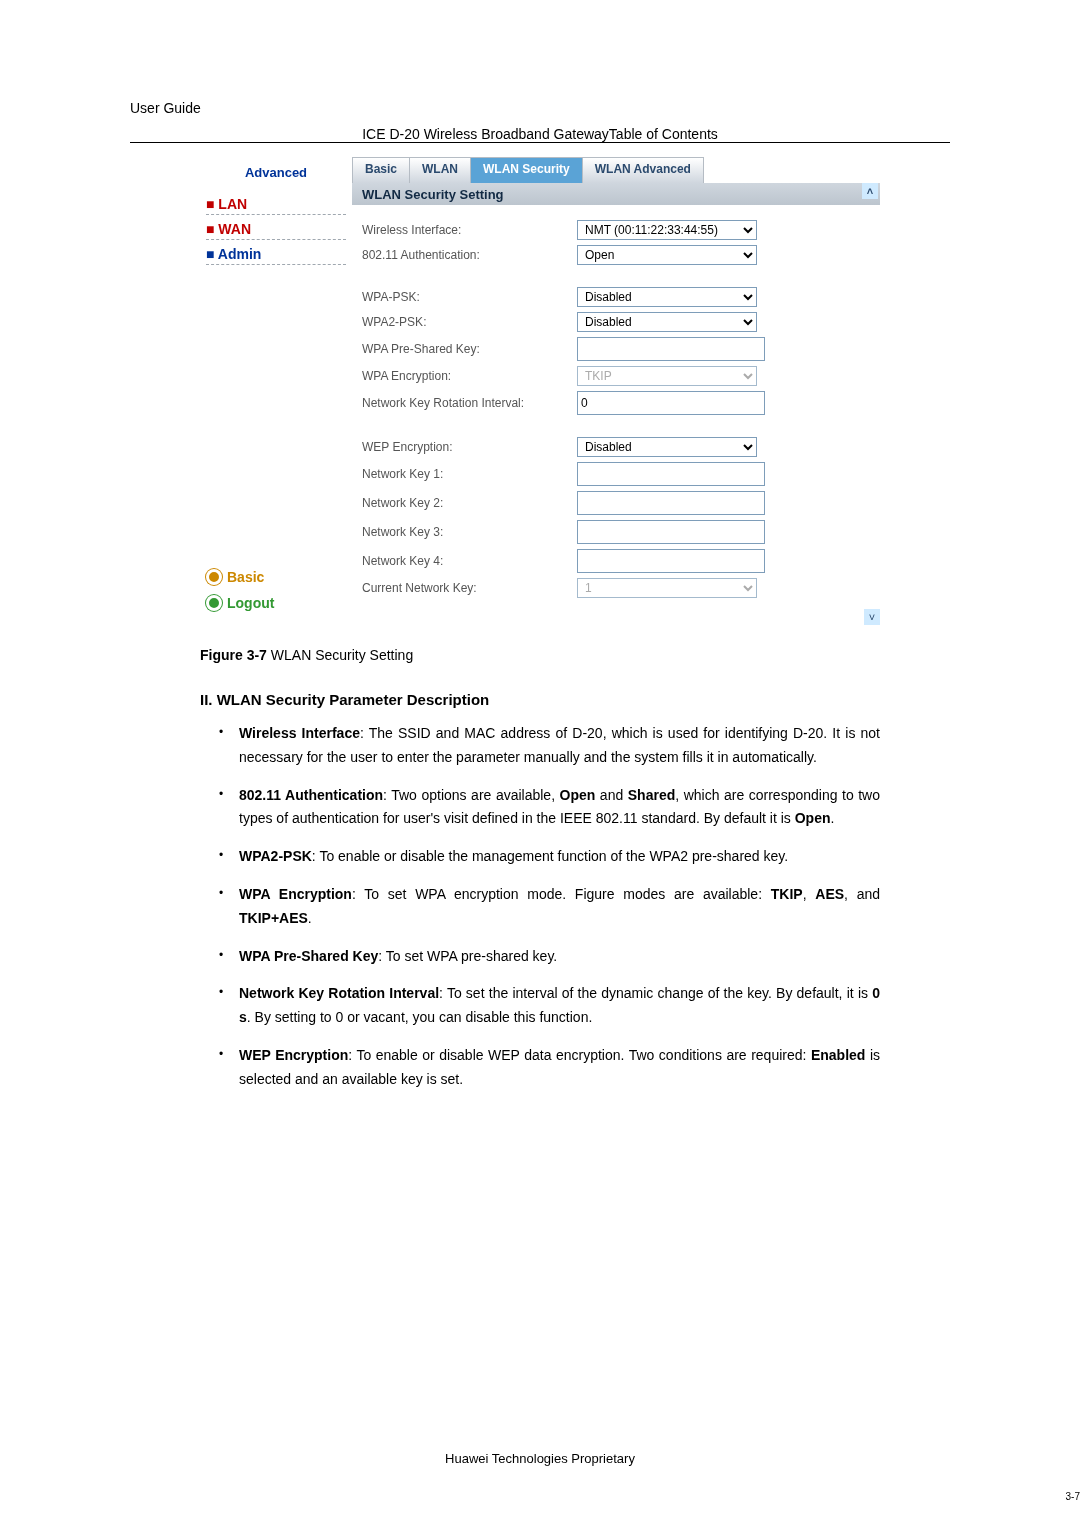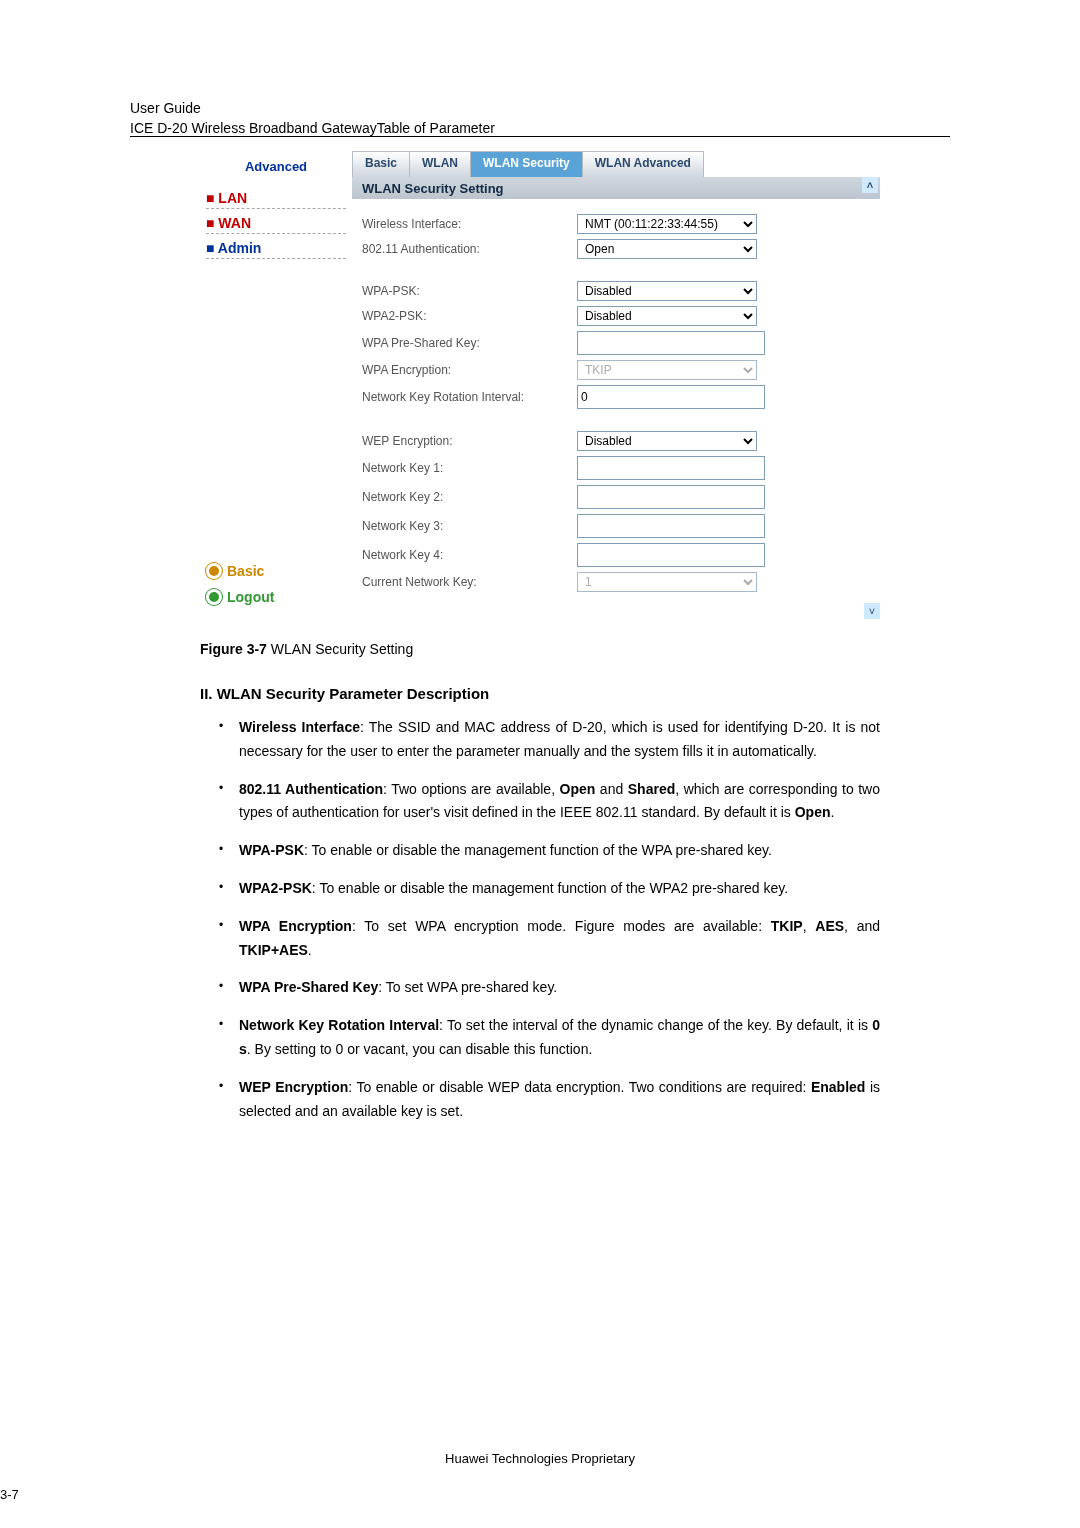--- a/index.html
+++ b/index.html
@@ -11,21 +11,21 @@
 }
 .page {
   width: 1080px;
   min-height: 1528px;
   margin: 0 auto;
   padding: 100px 130px 60px 130px;
   box-sizing: border-box;
   position: relative;
 }
 .header-left { font-size: 14px; }
-.header-line { border-bottom: 1.5px solid #000; display:flex; justify-content:flex-start; margin-top:4px; }
+.header-line { border-bottom: 1.5px solid #000; display:flex; justify-content:center; margin-top:10px; }
 .figure-wrap { margin: 14px 70px 18px 70px; border: 0; }
 .config-shot {
   width: 100%;
   background: #fff;
   font-size: 13px;
   display:flex;
 }
 .sidebar {
   width: 140px;
   flex:0 0 140px;
@@ -77,35 +77,35 @@
 
 .section-h { margin: 28px 70px 14px 70px; font-weight:bold; font-size:15px;}
 ul.doc { margin: 0 70px 0 85px; padding:0; list-style:none; }
 ul.doc li { position:relative; padding: 0 0 14px 24px; line-height:1.7; text-align:justify; }
 ul.doc li::before { content:"•"; position:absolute; left:4px; top:0; font-size:12px; }
 
 .footer {
   position:absolute; bottom:62px; left:0; right:0; text-align:center; font-size:13px;
 }
 .pagenum {
-  position:absolute; bottom:26px; left:0; right:0; text-align:left; font-size:13px;
+  position:absolute; bottom:26px; left:0; right:0; text-align:right; font-size:10px;
 }
 select { appearance:auto; }
 .dashed { border-bottom:1px dashed #a0a8b0; display:block; height:1px; margin-top:-2px; margin-bottom:4px; }
 </style>
 </head>
 <body>
 
 <div class="page">
 
   <div class="header-left">
     <div>User Guide</div>
     <div class="header-line">
       <span>ICE D-20 Wireless Broadband Gateway</span>
-      <span>Table of Parameter</span>
+      <span>Table of Contents</span>
     </div>
   </div>
 
   <div class="figure-wrap">
     <div class="config-shot">
       <div class="sidebar">
         <div class="adv">Advanced</div>
         <a href="#" class="red">■ <span>LAN</span></a>
         <span class="dashed"></span>
         <a href="#" class="red">■ <span>WAN</span></a>
@@ -198,21 +198,20 @@
 
   <div class="caption">
     <b>Figure 3-7 </b><span>WLAN Security Setting</span>
   </div>
 
   <div class="section-h">II. WLAN Security Parameter Description</div>
 
   <ul class="doc">
     <li><b>Wireless Interface</b><span>: The SSID and MAC address of D-20, which is used for identifying D-20. It is not necessary for the user to enter the parameter manually and the system fills it in automatically.</span></li>
     <li><b>802.11 Authentication</b><span>: Two options are available, </span><b>Open</b><span> and </span><b>Shared</b><span>, which are corresponding to two types of authentication for user's visit defined in the IEEE 802.11 standard. By default it is </span><b>Open</b><span>.</span></li>
-    <li><b>WPA-PSK</b><span>: To enable or disable the management function of the WPA pre-shared key.</span></li>
     <li><b>WPA2-PSK</b><span>: To enable or disable the management function of the WPA2 pre-shared key.</span></li>
     <li><b>WPA Encryption</b><span>: To set WPA encryption mode. Figure modes are available: </span><b>TKIP</b><span>, </span><b>AES</b><span>, and </span><b>TKIP+AES</b><span>.</span></li>
     <li><b>WPA Pre-Shared Key</b><span>: To set WPA pre-shared key.</span></li>
     <li><b>Network Key Rotation Interval</b><span>: To set the interval of the dynamic change of the key. By default, it is </span><b>0 s</b><span>. By setting to 0 or vacant, you can disable this function.</span></li>
     <li><b>WEP Encryption</b><span>: To enable or disable WEP data encryption. Two conditions are required: </span><b>Enabled</b><span> is selected and an available key is set.</span></li>
   </ul>
 
   <div class="footer">Huawei Technologies Proprietary</div>
   <div class="pagenum">3-7</div>
 

